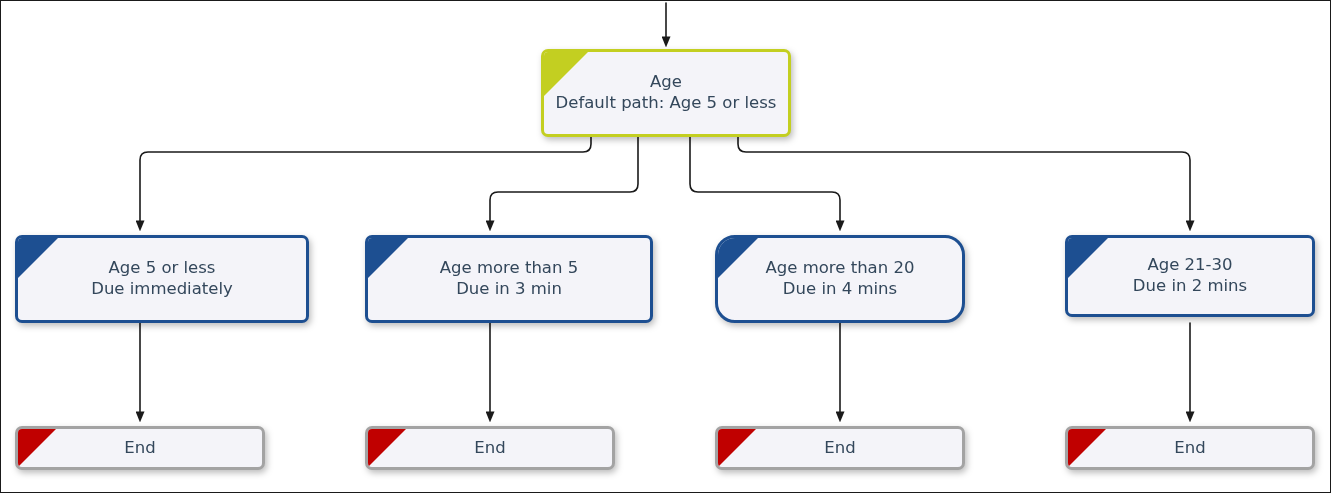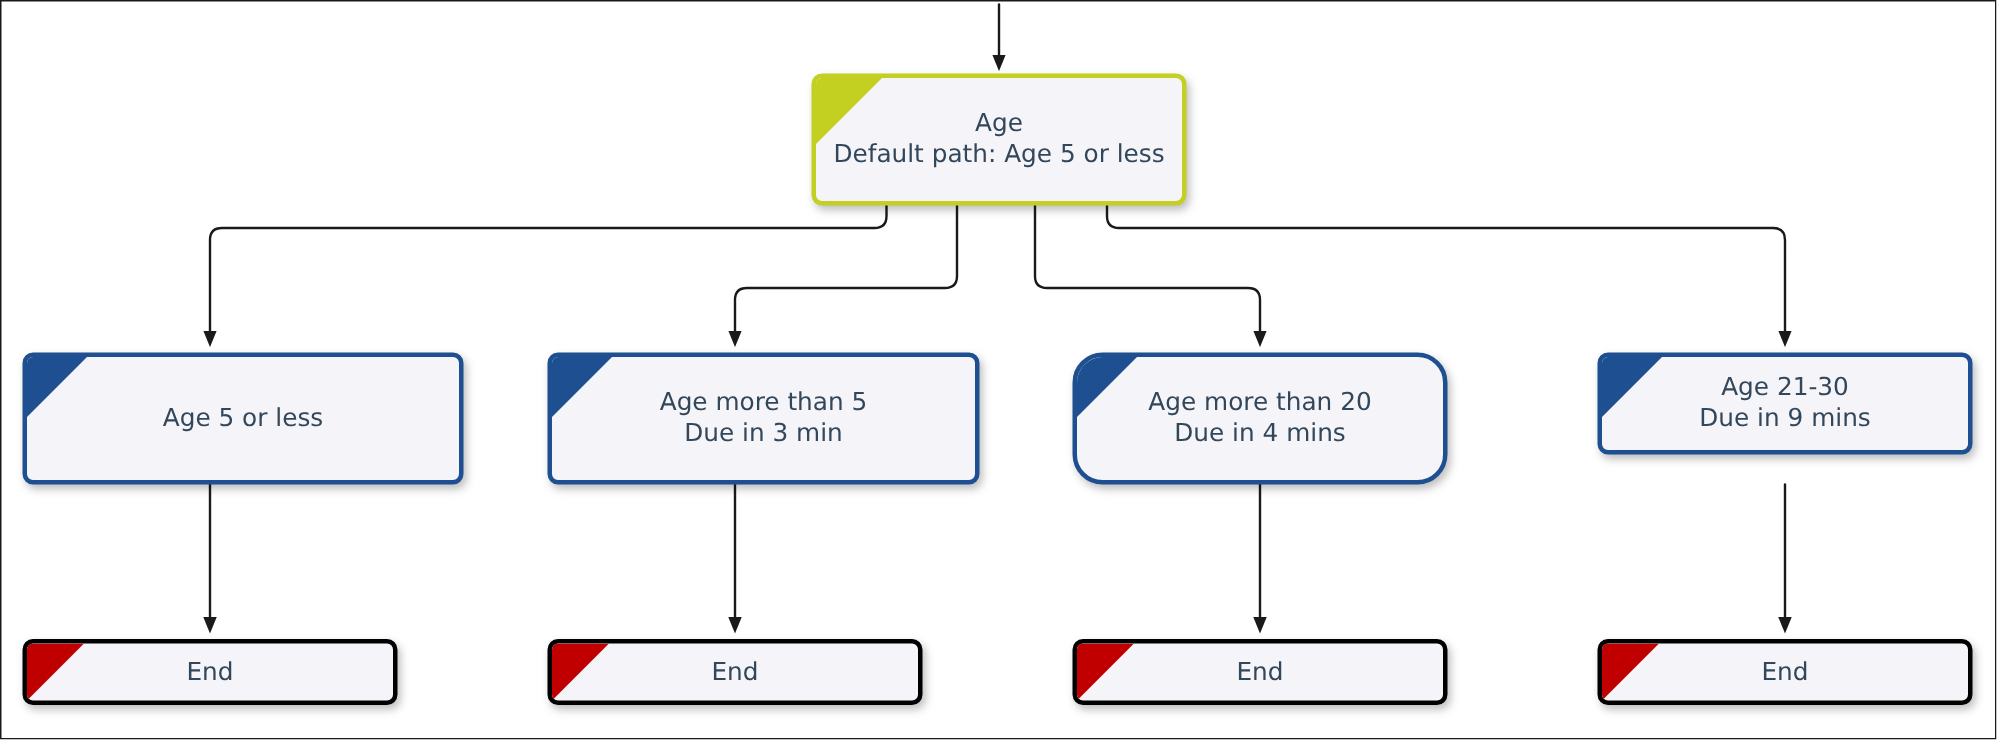--- a/index.html
+++ b/index.html
@@ -72,21 +72,21 @@
   .node.branch {
     border: 3px solid #1d4f91;
   }
   .node.branch .corner {
     border-top: 40px solid #1d4f91;
     border-right: 40px solid transparent;
   }
 
   
   .node.end {
-    border: 3px solid #000000;
+    border: 3px solid #a3a3a3;
   }
   .node.end .corner {
     border-top: 38px solid #c00000;
     border-right: 38px solid transparent;
   }
 </style>
 </head>
 <body>
 
 <div id="canvas">
@@ -119,38 +119,39 @@
 
   <div class="node start" style="left:540px; top:48px; width:250px; height:88px;">
     <span class="corner"></span>
     <span class="label">Age</span>
     <span class="label sub">Default path: Age 5 or less</span>
   </div>
 
   <div class="node branch" style="left:14px; top:234px; width:294px; height:88px;">
     <span class="corner"></span>
     <span class="label">Age 5 or less</span>
+    <span class="label sub">Due immediately</span>
   </div>
 
   <div class="node branch" style="left:364px; top:234px; width:288px; height:88px;">
     <span class="corner"></span>
     <span class="label">Age more than 5</span>
     <span class="label sub">Due in 3 min</span>
   </div>
 
   <div class="node branch" style="left:714px; top:234px; width:250px; height:88px;border-radius:20px;">
     <span class="corner"></span>
     <span class="label">Age more than 20</span>
     <span class="label sub">Due in 4 mins</span>
   </div>
 
-  <div class="node branch" style="left:1064px; top:234px; width:250px; height:68px;">
+  <div class="node branch" style="left:1064px; top:234px; width:250px; height:82px;">
     <span class="corner"></span>
     <span class="label">Age 21-30</span>
-    <span class="label sub">Due in 9 mins</span>
+    <span class="label sub">Due in 2 mins</span>
   </div>
 
   <div class="node end" style="left:14px; top:425px; width:250px; height:44px;">
     <span class="corner"></span>
     <span class="label">End</span>
   </div>
 
   <div class="node end" style="left:364px; top:425px; width:250px; height:44px;">
     <span class="corner"></span>
     <span class="label">End</span>

